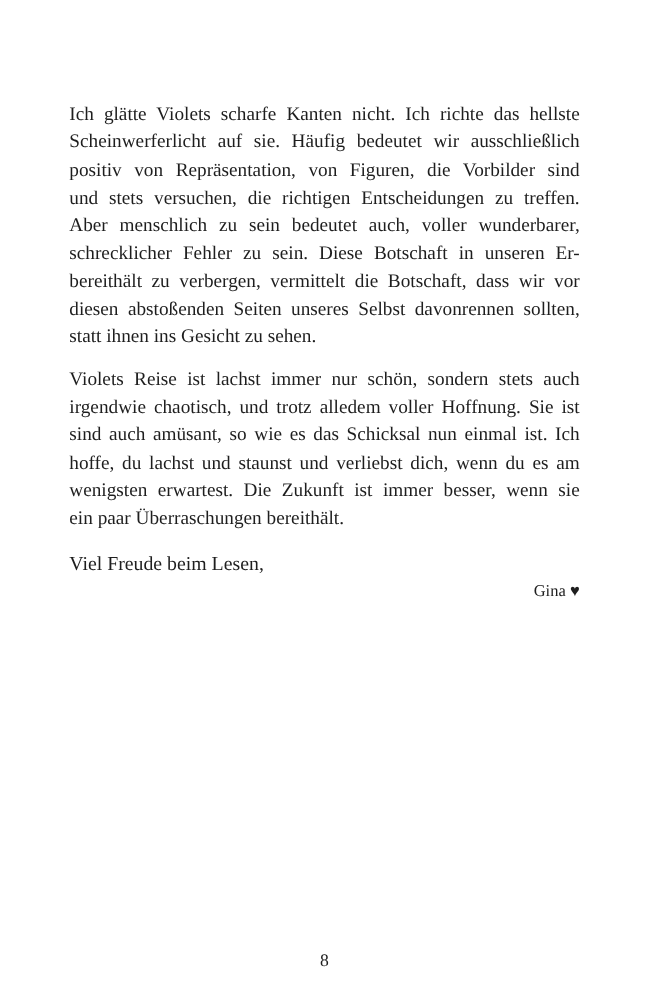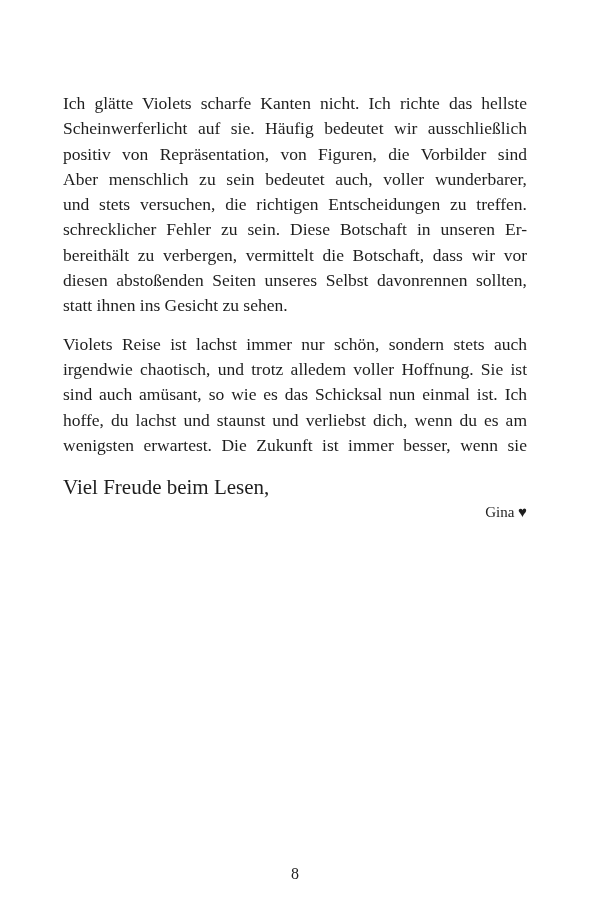--- a/index.html
+++ b/index.html
@@ -37,21 +37,21 @@
     text-align: justify;
     text-align-last: justify;
     white-space: normal;
   }
   .line.last {
     text-align: left;
     text-align-last: left;
   }
   .closing {
     margin-top: 17px;
-    font-size: 21px;
+    font-size: 18px;
     line-height: 25.3px;
     text-align: left;
   }
   .signature {
     font-size: 15px;
     line-height: 25.3px;
     text-align: right;
   }
   .page-number {
     position: absolute;
@@ -66,32 +66,33 @@
 </head>
 <body>
 
 <div class="book-page">
   <div class="text-block">
     <div id="paragraphs">
         <div class="paragraph">
           <div class="line">Ich glätte Violets scharfe Kanten nicht. Ich richte das hellste</div>
           <div class="line">Scheinwerferlicht auf sie. Häufig bedeutet wir ausschließlich</div>
           <div class="line">positiv von Repräsentation, von Figuren, die Vorbilder sind</div>
+          <div class="line">und stets versuchen, die richtigen Entscheidungen zu treffen.</div>
           <div class="line">Aber menschlich zu sein bedeutet auch, voller wunderbarer,</div>
-          <div class="line">und stets versuchen, die richtigen Entscheidungen zu treffen.</div>
           <div class="line">schrecklicher Fehler zu sein. Diese Botschaft in unseren Er-</div>
           <div class="line">bereithält zu verbergen, vermittelt die Botschaft, dass wir vor</div>
           <div class="line">diesen abstoßenden Seiten unseres Selbst davonrennen sollten,</div>
           <div class="line last">statt ihnen ins Gesicht zu sehen.</div>
         </div>
         <div class="paragraph">
           <div class="line">Violets Reise ist lachst immer nur schön, sondern stets auch</div>
           <div class="line">irgendwie chaotisch, und trotz alledem voller Hoffnung. Sie ist</div>
           <div class="line">sind auch amüsant, so wie es das Schicksal nun einmal ist. Ich</div>
           <div class="line">hoffe, du lachst und staunst und verliebst dich, wenn du es am</div>
           <div class="line">wenigsten erwartest. Die Zukunft ist immer besser, wenn sie</div>
+          <div class="line last">ein paar Überraschungen bereithält.</div>
         </div>
       </div>
     <p class="closing">Viel Freude beim Lesen,</p>
     <p class="signature">Gina ♥</p>
   </div>
   <div class="page-number">8</div>
 </div>
 
 </body></html>

